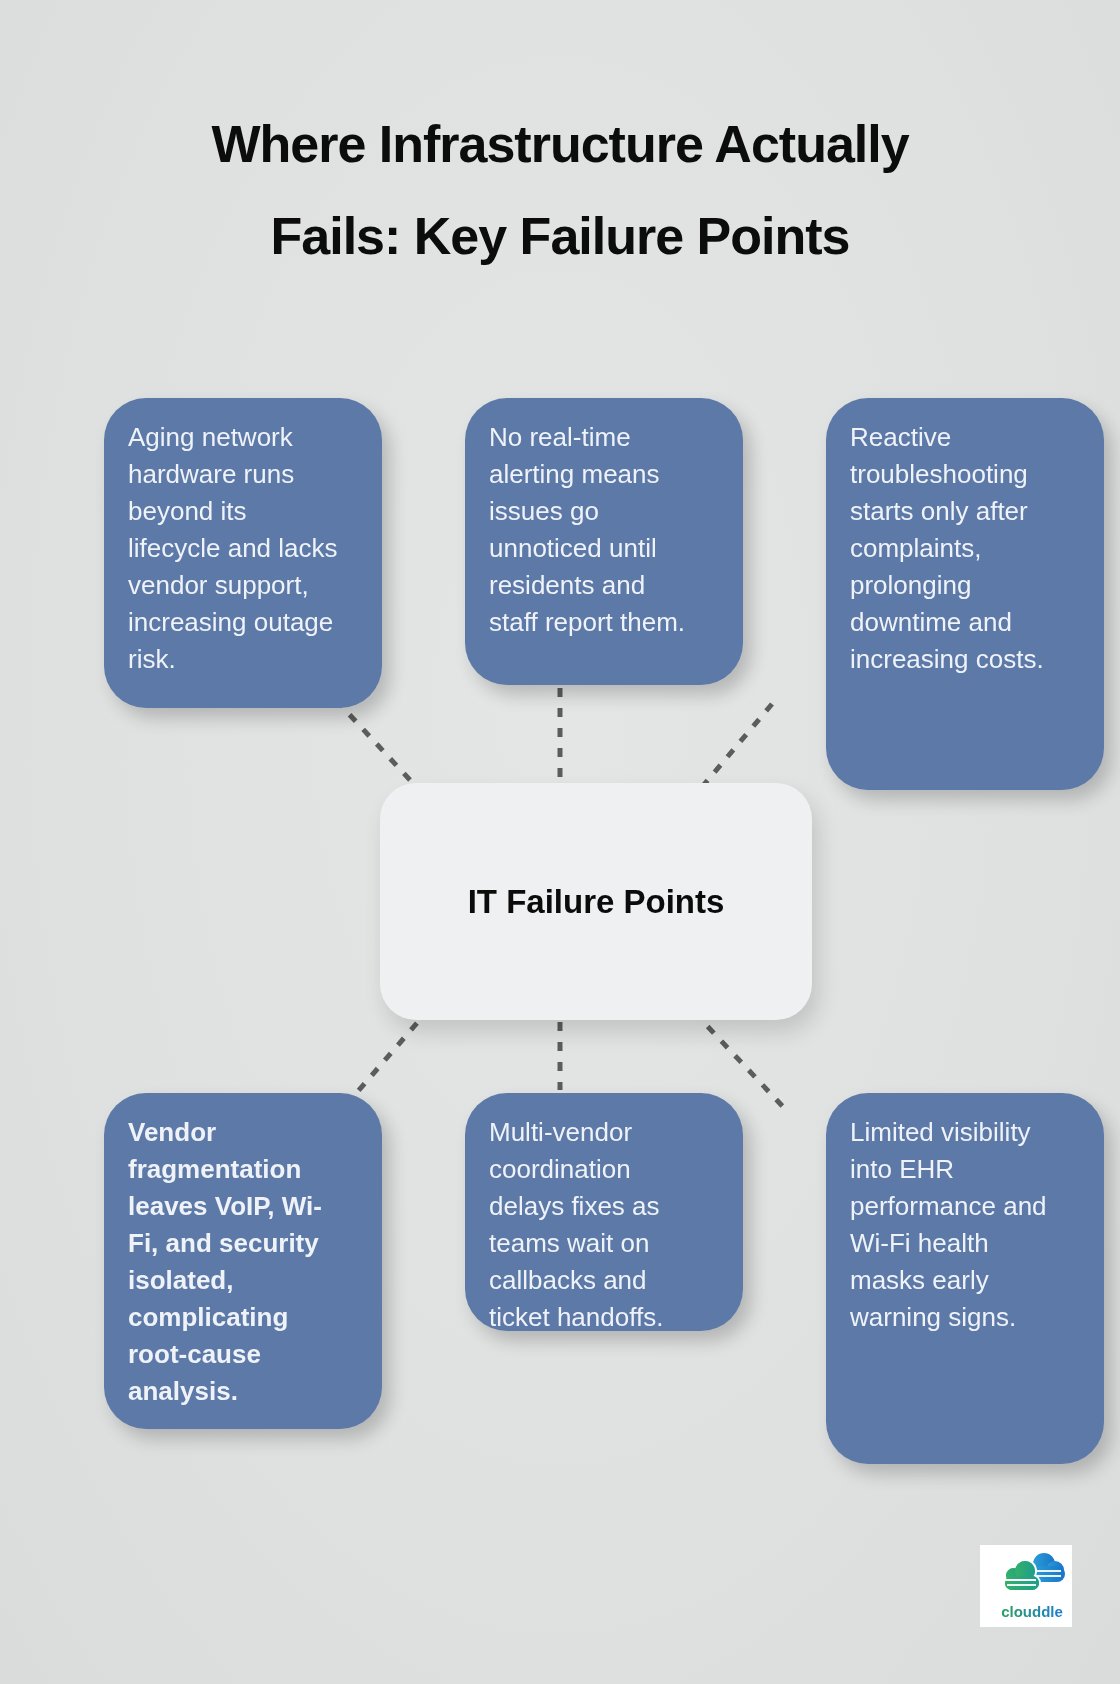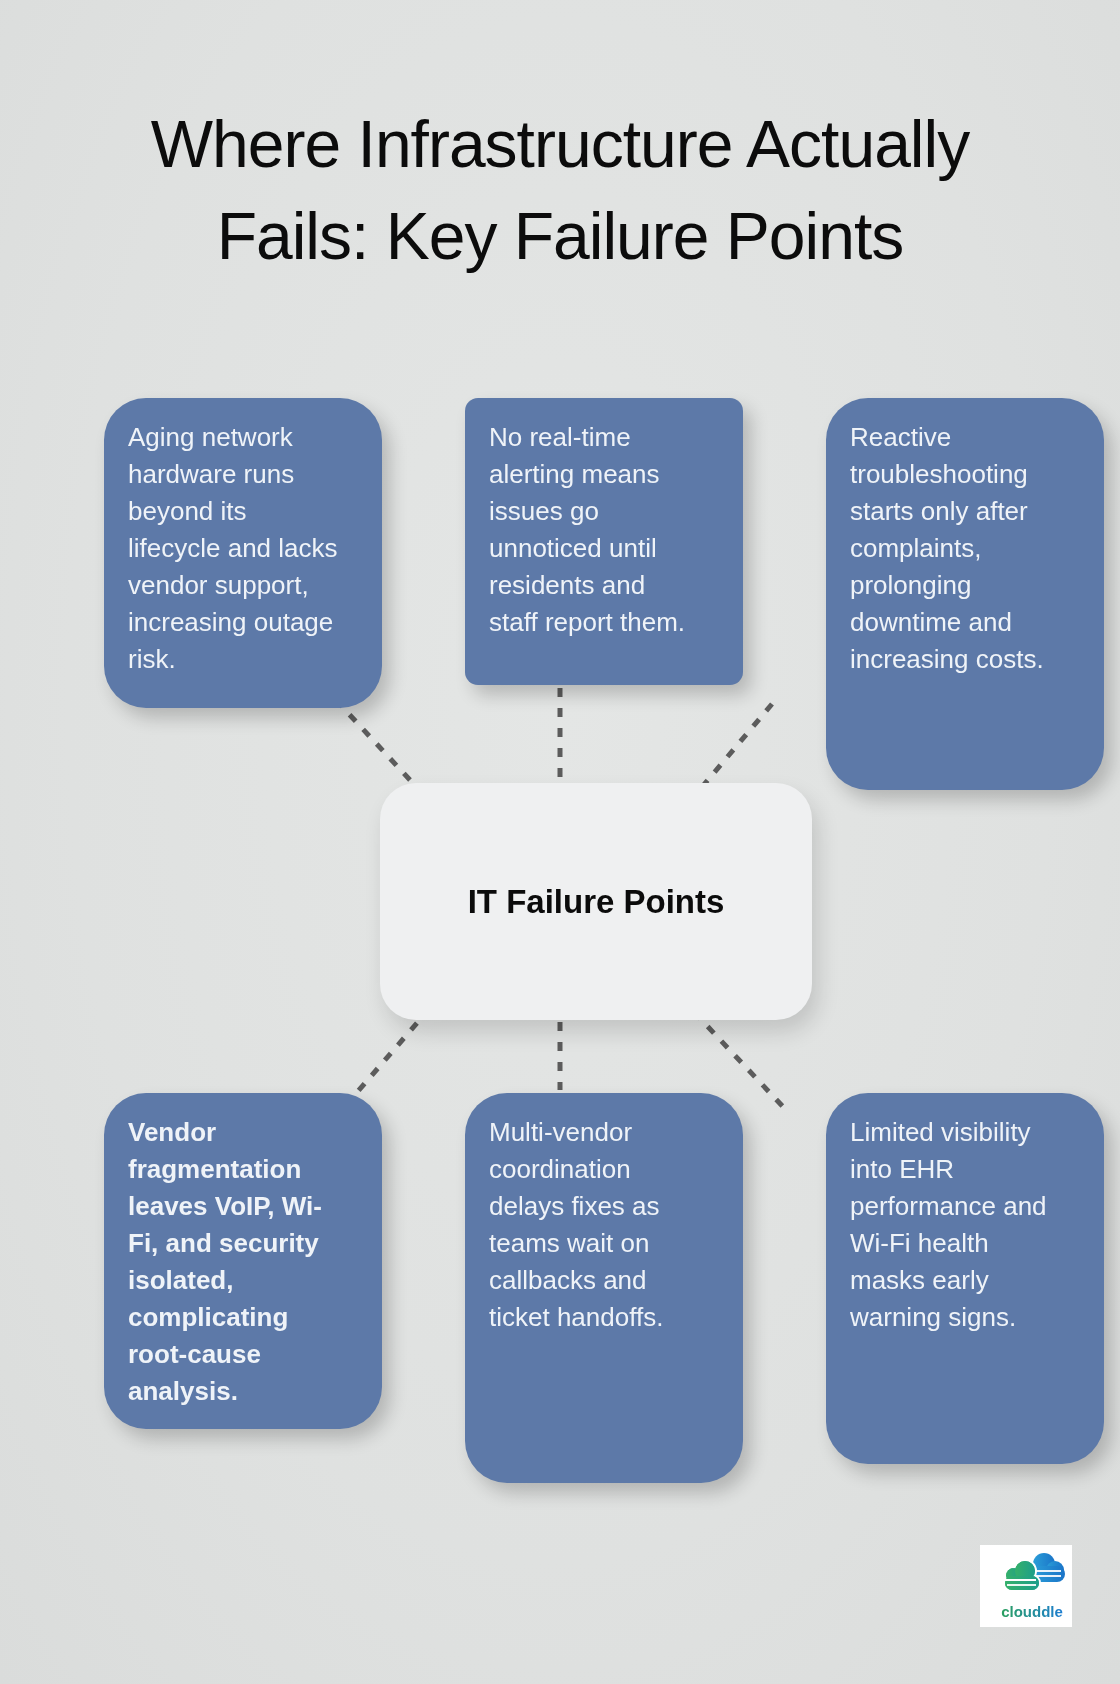--- a/index.html
+++ b/index.html
@@ -19,22 +19,22 @@
     position:relative;
     width:1120px;height:1684px;
     margin:0 auto;
     background:radial-gradient(ellipse at 50% 42%, #e4e6e5 0%, var(--background) 62%, #dadcdb 100%);
     overflow:hidden;
   }
   .title{
     position:absolute;
     top:98px;left:0;right:0;
     text-align:center;
-    font-size:66px;
-    font-weight:normal;
+    font-size:52px;
+    font-weight:bold;
     line-height:92px;
     letter-spacing:-1px;
     color:var(--title_color);
     white-space:pre-line;
   }
   svg.connectors{
     position:absolute;top:0;left:0;width:1120px;height:1684px;
     z-index:1;
   }
   .connector{
@@ -52,24 +52,24 @@
     border-radius:42px;
     color:var(--node_text);
     font-size:26px;
     line-height:37px;
     white-space:pre-line;
     box-shadow:8px 10px 18px rgba(0,0,0,0.20);
     z-index:2;
     margin-left:44px;
   }
   .node-1{left:60px;top:398px;height:310px;}
-  .node-2{left:421px;top:398px;height:287px;border-radius:13px;}
+  .node-2{left:421px;top:398px;height:287px;}
   .node-3{left:782px;top:398px;height:392px;}
   .node-4{left:60px;top:1093px;height:336px;font-weight:bold;}
-  .node-5{left:421px;top:1093px;height:390px;padding-left:24px;}
+  .node-5{left:421px;top:1093px;height:238px;padding-left:24px;}
   .node-6{left:782px;top:1093px;height:371px;}
   .center-node{
     position:absolute;
     left:380px;top:783px;
     width:432px;height:237px;
     background:var(--center_fill);
     border-radius:36px;
     display:flex;align-items:center;justify-content:center;
     font-size:33px;font-weight:bold;
     color:var(--center_text);

